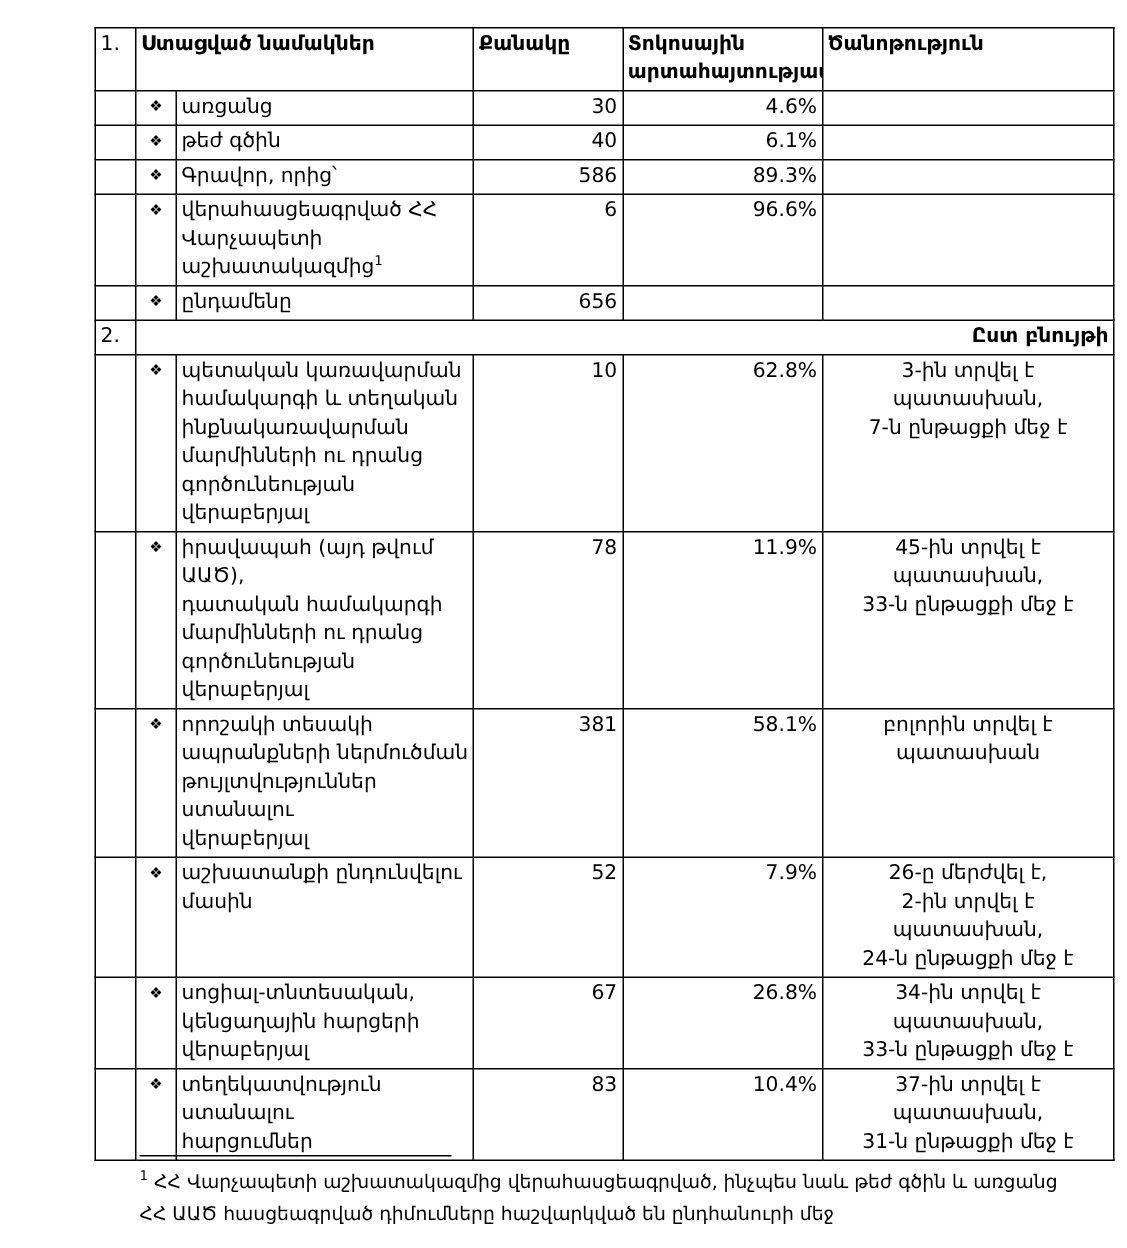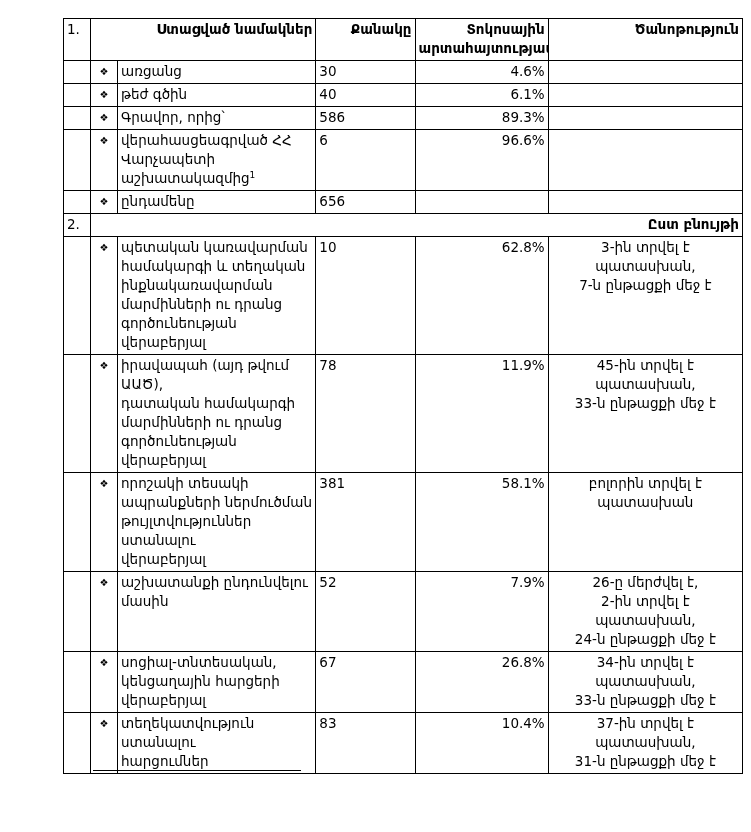--- a/index.html
+++ b/index.html
@@ -21,25 +21,25 @@
   .doc-table td {
     border:1px solid #000;
     vertical-align:top;
     line-height:19px;
     padding:1px 3px 2px 3px;
     overflow:hidden;
   }
   .num   { text-align:left; padding-left:5px; }
   .bullet{ text-align:center; font-size:10px; padding-top:3px; }
   .name  { padding-left:6px; }
-  .qty   { text-align:left; }
+  .qty   { text-align:right; }
   .pct   { text-align:right; }
   .note  { padding-left:7px;text-align:center; }
   .pre   { white-space:pre-line; }
-  .hdr   { font-weight:bold; text-align:right; padding-top:2px; }
+  .hdr   { font-weight:bold; text-align:left; padding-top:2px; }
   .section-title { font-weight:bold; text-align:right; padding-top:3px; padding-bottom:15px; }
   sup { font-size:9px; line-height:0; }
   .signature {
     position:absolute; left:95px; top:704px;
     font-weight:bold; font-size:15px;
   }
   .footnote-rule {
     position:absolute; left:93px; top:770px;
     width:208px; height:0;
     border-top:1px solid #000;
@@ -196,14 +196,15 @@
       <td class="note pre">37-ին տրվել է
 պատասխան,
 31-ն ընթացքի մեջ է</td>
     </tr>
   </tbody>
     </table>
 
 
   <div class="footnote-rule"></div>
 
+  <div class="footnote"><sup>1</sup> <span>ՀՀ Վարչապետի աշխատակազմից վերահասցեագրված, ինչպես նաև թեժ գծին և առցանց ՀՀ ԱԱԾ հասցեագրված դիմումները հաշվարկված են ընդհանուրի մեջ</span></div>
 
 </div>
 
 </body></html>

